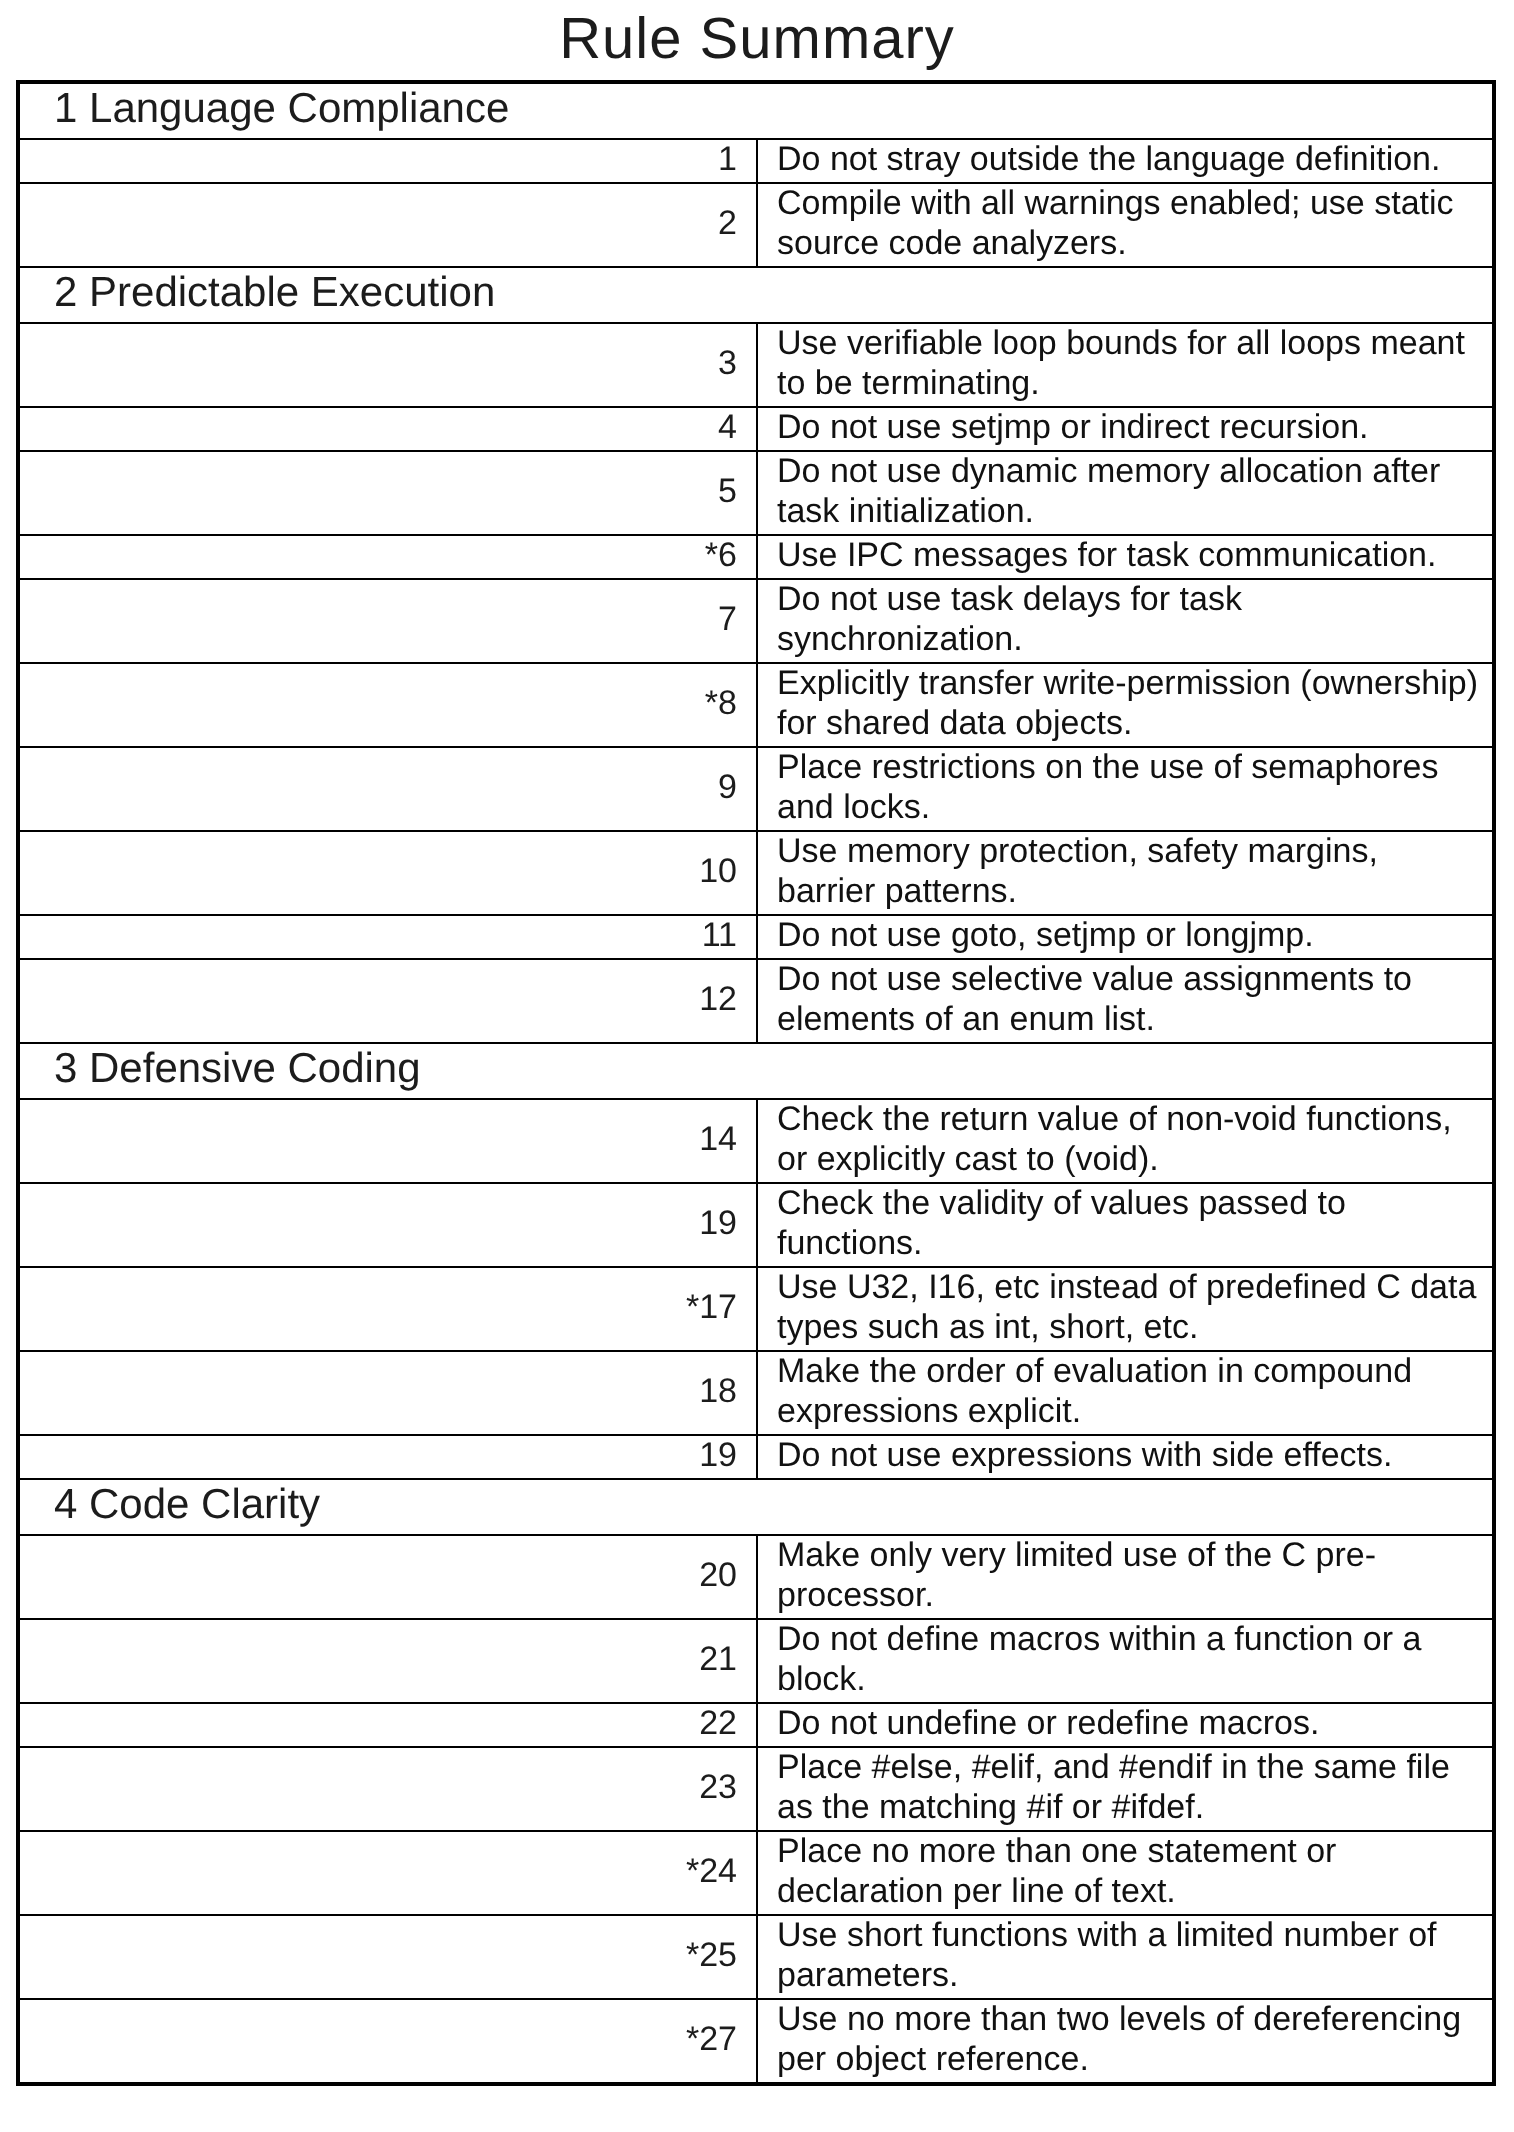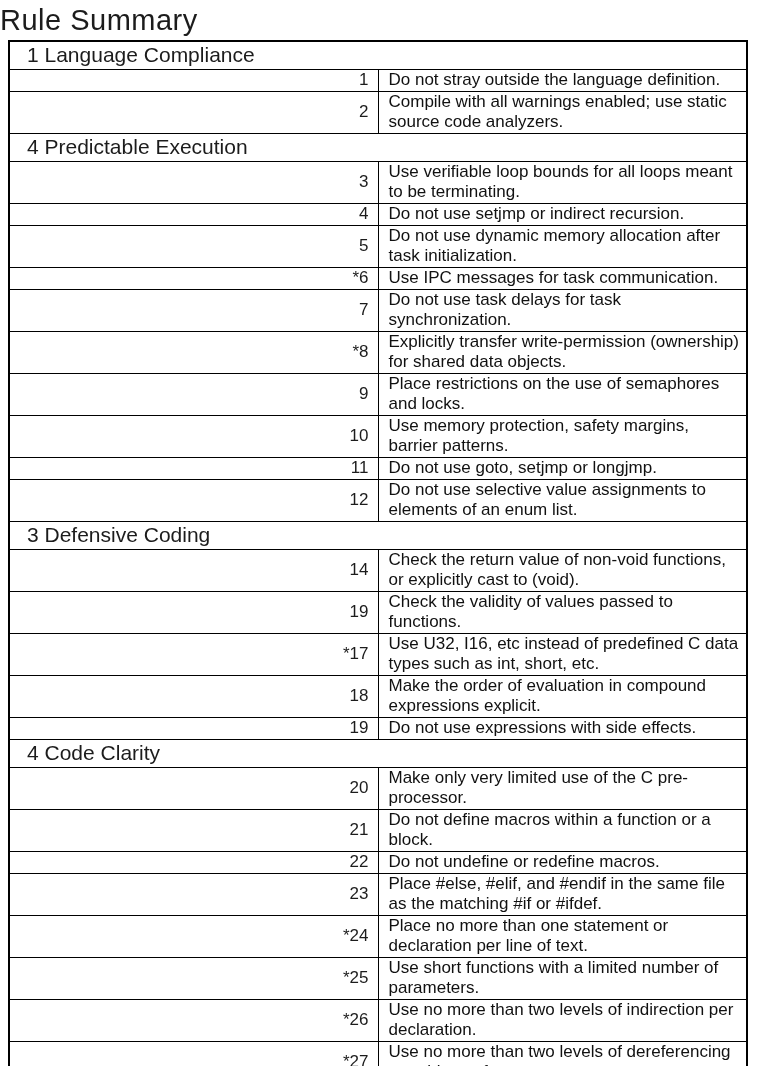--- a/index.html
+++ b/index.html
@@ -2,21 +2,21 @@
 <html><head>
 <meta charset="utf-8">
 <style>
   html,body{margin:0;padding:0;background:#ffffff;}
   body{
     width:757px;height:1066px;overflow:hidden;
     font-family:"Liberation Sans",sans-serif;color:#000;
   }
   .page{width:757px;height:1066px;box-sizing:border-box;padding-top:4px;background:#fff;}
   .title{
-    text-align:left;font-size:29px;line-height:33px;color:#1c1c1c;
+    text-align:center;font-size:29px;line-height:33px;color:#1c1c1c;
     letter-spacing:0.5px;
   }
   table.rules{
     border-collapse:collapse;table-layout:fixed;
     margin:3px 0 0 8px;width:740px;
     border:2px solid #000;
   }
   table.rules td{border:1.5px solid #000;box-sizing:border-box;}
   .section-cell{
     font-size:21px;color:#1c1c1c;
@@ -43,21 +43,21 @@
         </tr>
         <tr class="rule-row">
           <td class="num-cell">1</td>
           <td class="text-cell"><span>Do not stray outside the language definition.</span></td>
         </tr>
         <tr class="rule-row">
           <td class="num-cell">2</td>
           <td class="text-cell"><span>Compile with all warnings enabled; use static source code analyzers.</span></td>
         </tr>
         <tr class="section-row">
-          <td colspan="2" class="section-cell"><span>4 Predictable Execution</span></td>
+          <td colspan="2" class="section-cell"><span>2 Predictable Execution</span></td>
         </tr>
         <tr class="rule-row">
           <td class="num-cell">3</td>
           <td class="text-cell"><span>Use verifiable loop bounds for all loops meant to be terminating.</span></td>
         </tr>
         <tr class="rule-row">
           <td class="num-cell">4</td>
           <td class="text-cell"><span>Do not use setjmp or indirect recursion.</span></td>
         </tr>
         <tr class="rule-row">
@@ -136,23 +136,19 @@
         </tr>
         <tr class="rule-row">
           <td class="num-cell">*24</td>
           <td class="text-cell"><span>Place no more than one statement or declaration per line of text.</span></td>
         </tr>
         <tr class="rule-row">
           <td class="num-cell">*25</td>
           <td class="text-cell"><span>Use short functions with a limited number of parameters.</span></td>
         </tr>
         <tr class="rule-row">
-          <td class="num-cell">*26</td>
-          <td class="text-cell"><span>Use no more than two levels of indirection per declaration.</span></td>
-        </tr>
-        <tr class="rule-row">
           <td class="num-cell">*27</td>
           <td class="text-cell"><span>Use no more than two levels of dereferencing per object reference.</span></td>
         </tr>
       </tbody>
   </table>
 
 </div>
 
 </body></html>

